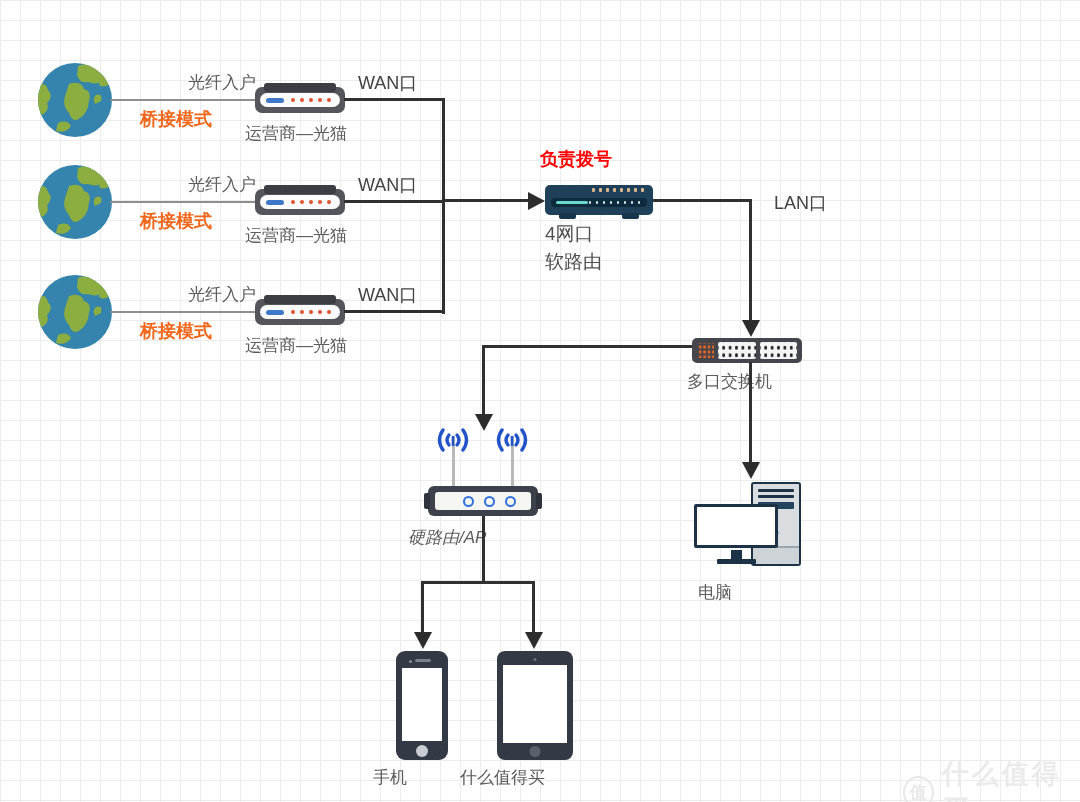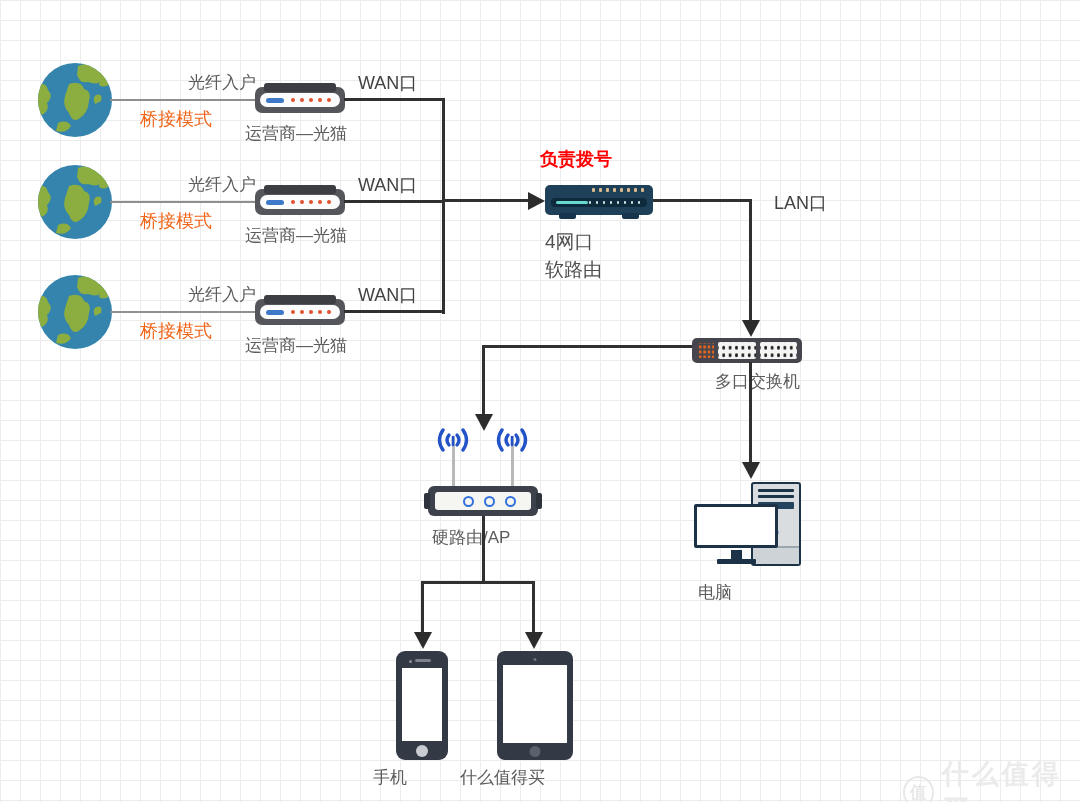--- a/index.html
+++ b/index.html
@@ -13,21 +13,21 @@
   .abs{position:absolute;}
   
   .hline{position:absolute;height:3px;background:#303030;}
   .vline{position:absolute;width:3px;background:#303030;}
   .gline{position:absolute;height:2px;background:#8f8f8f;}
   .arrow-right{position:absolute;width:0;height:0;border-top:9px solid transparent;border-bottom:9px solid transparent;border-left:17px solid #2c2c2c;}
   .arrow-down{position:absolute;width:0;height:0;border-left:9px solid transparent;border-right:9px solid transparent;border-top:17px solid #2c2c2c;}
   
   .lbl{position:absolute;font-size:17px;color:#5c5c5c;white-space:nowrap;}
   .lbl-fiber{color:#5c5c5c;margin-left:48px;}
-  .lbl-mode{color:#f0661a;font-weight:400;font-size:18px;}
+  .lbl-mode{color:#f0661a;font-weight:700;font-size:18px;}
   .lbl-wan{color:#424242;font-size:18px;}
   .lbl-center{text-align:left;}
   .lbl-red{color:#ff0000;font-weight:700;font-size:18px;}
   .caption{position:absolute;left:83px;top:518px;width:300px;text-align:center;font-size:30px;line-height:1.22;font-weight:800;color:#3b3b3b;letter-spacing:1px;text-shadow:0 0 3px #fff,0 0 3px #fff;}
   
   .globe{position:absolute;width:74px;height:74px;}
   
   .modem{position:absolute;width:90px;height:26px;background:#55555c;border-radius:7px;}
   .modem::before{content:"";position:absolute;left:9px;right:9px;top:-4px;height:9px;background:#3d3d44;border-radius:3px;}
   .modem-screen{position:absolute;left:5px;top:6px;width:80px;height:14px;background:#fcfcfc;border-radius:8px;display:flex;align-items:center;}
@@ -206,36 +206,36 @@
           <div class="sr-dot"></div>
           <div class="sr-dot"></div>
           <div class="sr-dot"></div>
           <div class="sr-dot"></div>
           <div class="sr-dot"></div>
           <div class="sr-dot"></div>
           <div class="sr-dot"></div>
         </div>
     </div>
   </div>
-  <div class="lbl lbl-center" style="left:545px;top:220px;width:110px;font-size:19px;color:#4f4f4f;line-height:1.45;margin-top:8px;">
+  <div class="lbl lbl-center" style="left:545px;top:220px;width:110px;font-size:19px;color:#4f4f4f;line-height:1.45;">
     <div>4网口</div>
     <div>软路由</div>
   </div>
 
   <div class="hline" style="left:653px;top:199px;width:99px;"></div>
   <div class="vline" style="left:749px;top:199px;height:122px;"></div>
   <div class="arrow-down" style="left:741.5px;top:320px;"></div>
   <div class="lbl lbl-wan" style="left:774px;top:191px;">LAN口</div>
 
   <div class="switch">
     <div class="sw-leds"></div>
     <div class="sw-panel"></div>
     <div class="sw-panel"></div>
   </div>
-  <div class="lbl lbl-center" style="left:715px;top:370px;width:120px;">多口交换机</div>
+  <div class="lbl lbl-center" style="left:687px;top:370px;width:120px;">多口交换机</div>
 
   <div class="vline" style="left:749px;top:362px;height:102px;"></div>
   <div class="arrow-down" style="left:741.5px;top:462px;"></div>
 
   <div class="hline" style="left:483px;top:345px;width:209px;"></div>
   <div class="vline" style="left:482px;top:345px;height:71px;"></div>
   <div class="arrow-down" style="left:474.5px;top:414px;"></div>
 
   <div class="ant-stem" style="left:452px;top:436px;"></div>
   <div class="ant-stem" style="left:511px;top:436px;"></div>
@@ -245,21 +245,21 @@
   <svg class="wifi" style="left:494px;top:424px;" viewBox="0 0 36 32">
       <use href="#wifi-art"></use>
     </svg>
   <div class="ap-body">
     <div class="ap-screen">
       <div class="ap-ring"></div>
         <div class="ap-ring"></div>
         <div class="ap-ring"></div>
     </div>
   </div>
-  <div class="lbl lbl-center" style="left:432px;top:526px;width:110px;">硬路由/AP</div>
+  <div class="lbl lbl-center" style="left:408px;top:526px;width:110px;font-style:italic;">硬路由/AP</div>
 
   <div class="pc-tower">
     <div class="pc-bar" style="top:5px;height:3px;"></div>
     <div class="pc-bar" style="top:11px;height:3px;"></div>
     <div class="pc-bar" style="top:18px;height:7px;background:#24435f;"></div>
     <div class="pc-dot"></div>
     <div class="pc-low"></div>
     <div class="pc-div"></div>
   </div>
   <div class="pc-monitor"></div>

